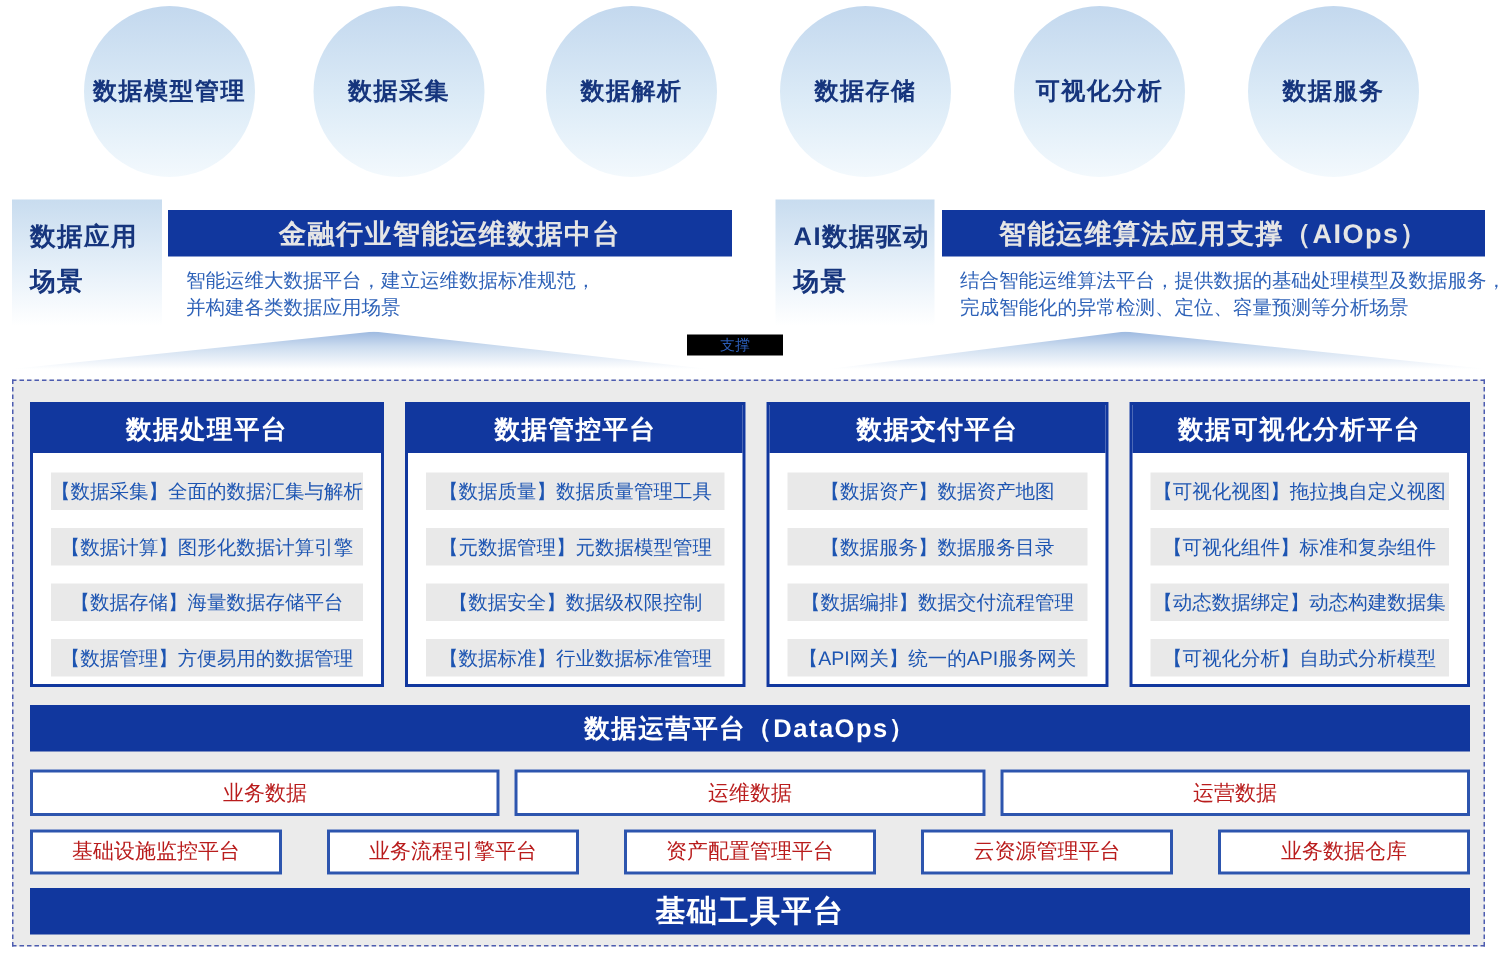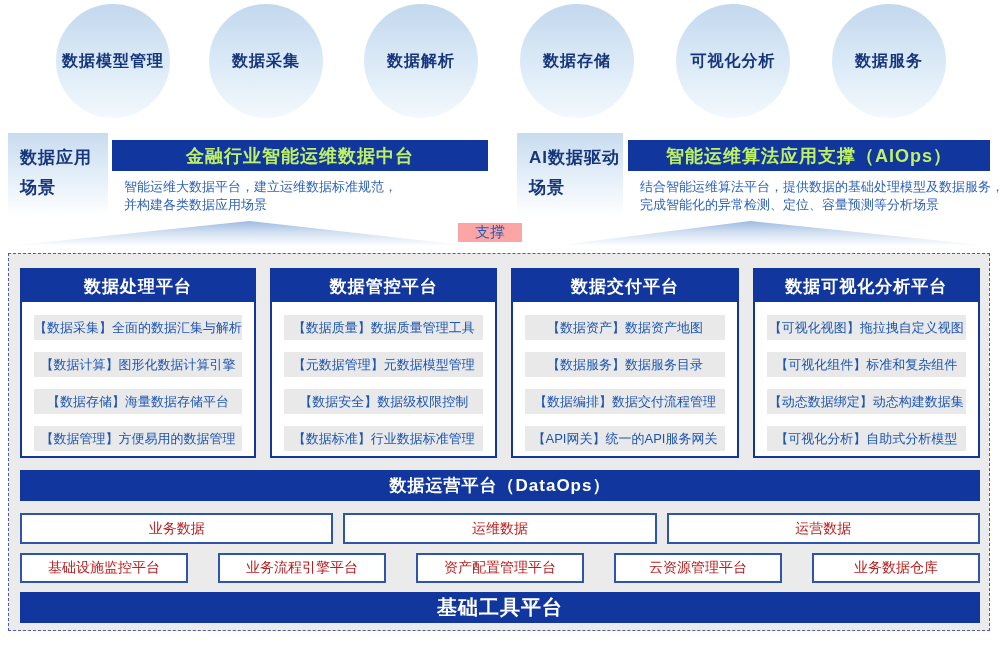--- a/index.html
+++ b/index.html
@@ -12,35 +12,35 @@
     display:flex;align-items:center;justify-content:center;}
   .bubble span{font-size:16px;font-weight:bold;color:#16357d;letter-spacing:1px;white-space:nowrap;}
   .b1{left:56px}.b2{left:209px}.b3{left:364px}.b4{left:520px}.b5{left:676px}.b6{left:832px}
 
   
   .app-label{position:absolute;top:133px;height:84px;box-sizing:border-box;padding:10px 0 0 12px;
     background:linear-gradient(180deg,#c8dcef 0%,#e6f0f9 55%,#ffffff 100%);}
   .app-label div{font-size:17px;font-weight:bold;color:#16357d;line-height:1.75;letter-spacing:1px;white-space:nowrap;}
   .lab1{left:8px;width:100px;}
   .lab2{left:517px;width:106px;}
-  .app-bar{position:absolute;top:140px;height:31px;background:#11379e;color:#bef264;
+  .app-bar{position:absolute;top:140px;height:31px;background:#11379e;color:#e5e5e5;
     display:flex;align-items:center;justify-content:center;font-size:18px;font-weight:bold;letter-spacing:1px;white-space:nowrap;}
   .bar1{left:112px;width:376px;}
   .bar2{left:628px;width:362px;}
   .app-desc{position:absolute;top:178px;font-size:13px;color:#2e62b8;line-height:18px;white-space:nowrap;}
   .desc1{left:124px;}
   .desc2{left:640px;}
 
   
   .tri{position:absolute;top:221px;height:25px;
     background:linear-gradient(180deg,#9db9e0 0%,#ccdcef 40%,rgba(255,255,255,0) 100%);}
   .tri-l{left:8px;width:464px;clip-path:polygon(52% 0,100% 100%,0 100%);}
   .tri-r{left:553px;width:438px;clip-path:polygon(45% 0,100% 100%,0 100%);}
   .support{position:absolute;left:458px;top:223px;width:64px;text-align:center;
-    font-size:15px;color:#2b5cb5;background:#fca5a5;}
+    font-size:10px;color:#2b5cb5;background:#000000;}
 
   
   .main-box{position:absolute;left:8px;top:253px;width:982px;height:378px;
     background:#ebebeb;border:1.5px dashed #4d5cb0;box-sizing:border-box;}
 
   .columns{position:absolute;left:20px;top:268px;width:960px;height:190px;
     display:grid;grid-template-columns:repeat(4,1fr);gap:14px;}
   .col{background:#ffffff;border:2px solid #11379e;box-sizing:border-box;}
   .col-header{height:32px;background:#11379e;color:#ffffff;display:flex;align-items:center;justify-content:center;
     font-size:17px;font-weight:bold;letter-spacing:1px;white-space:nowrap;}

